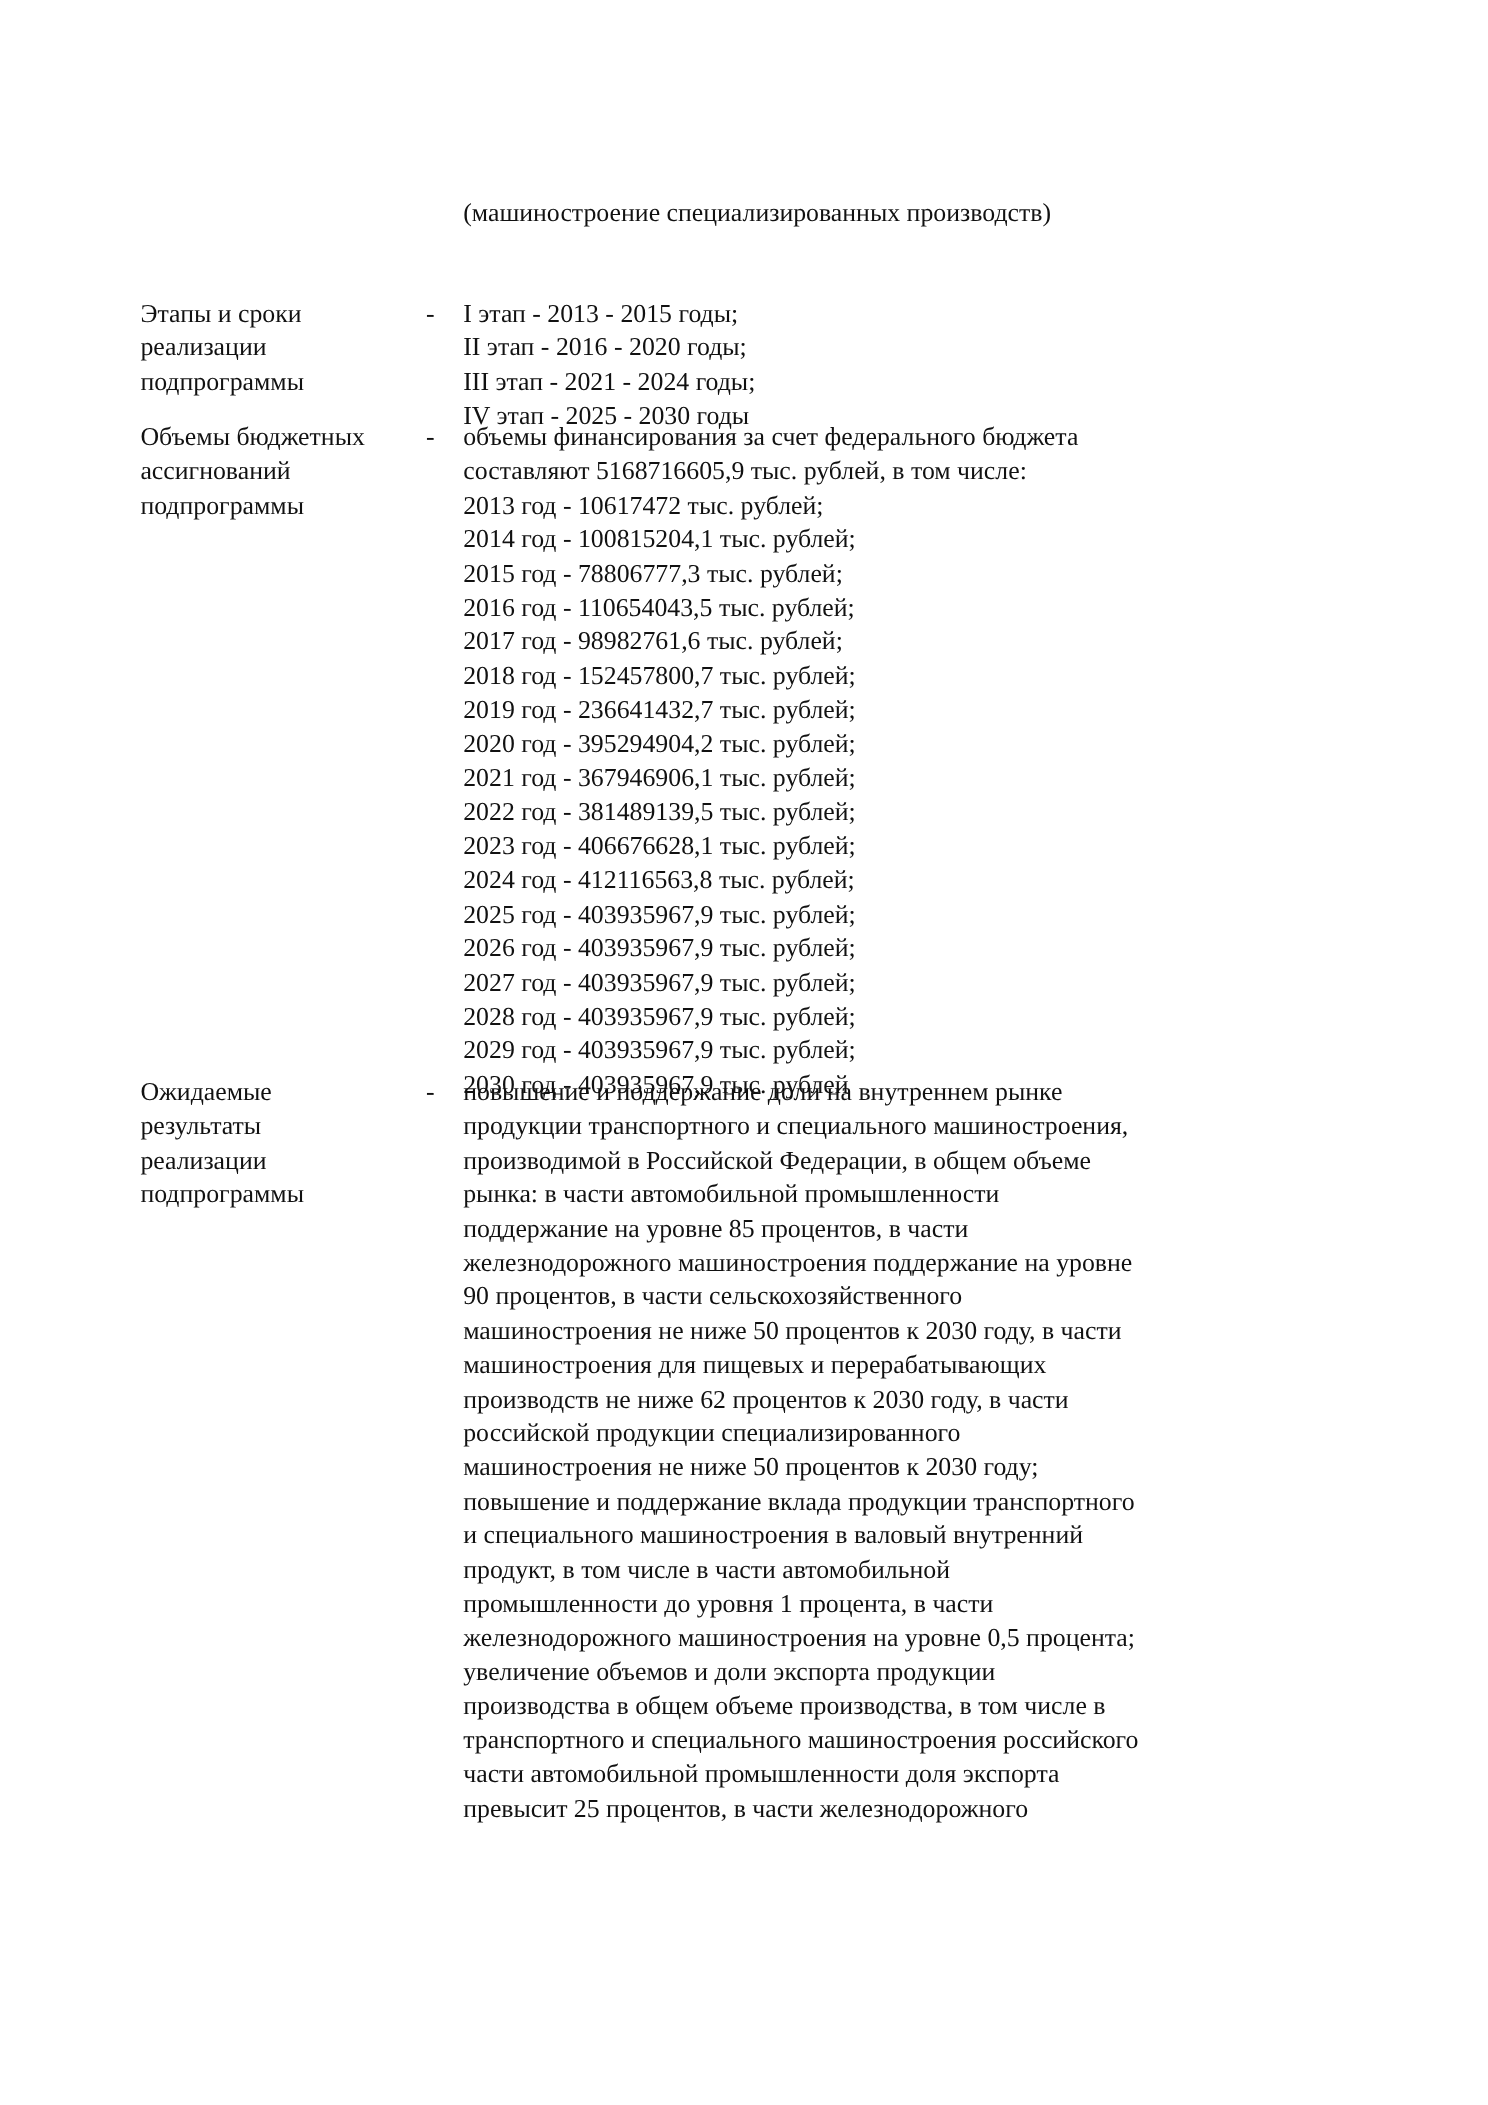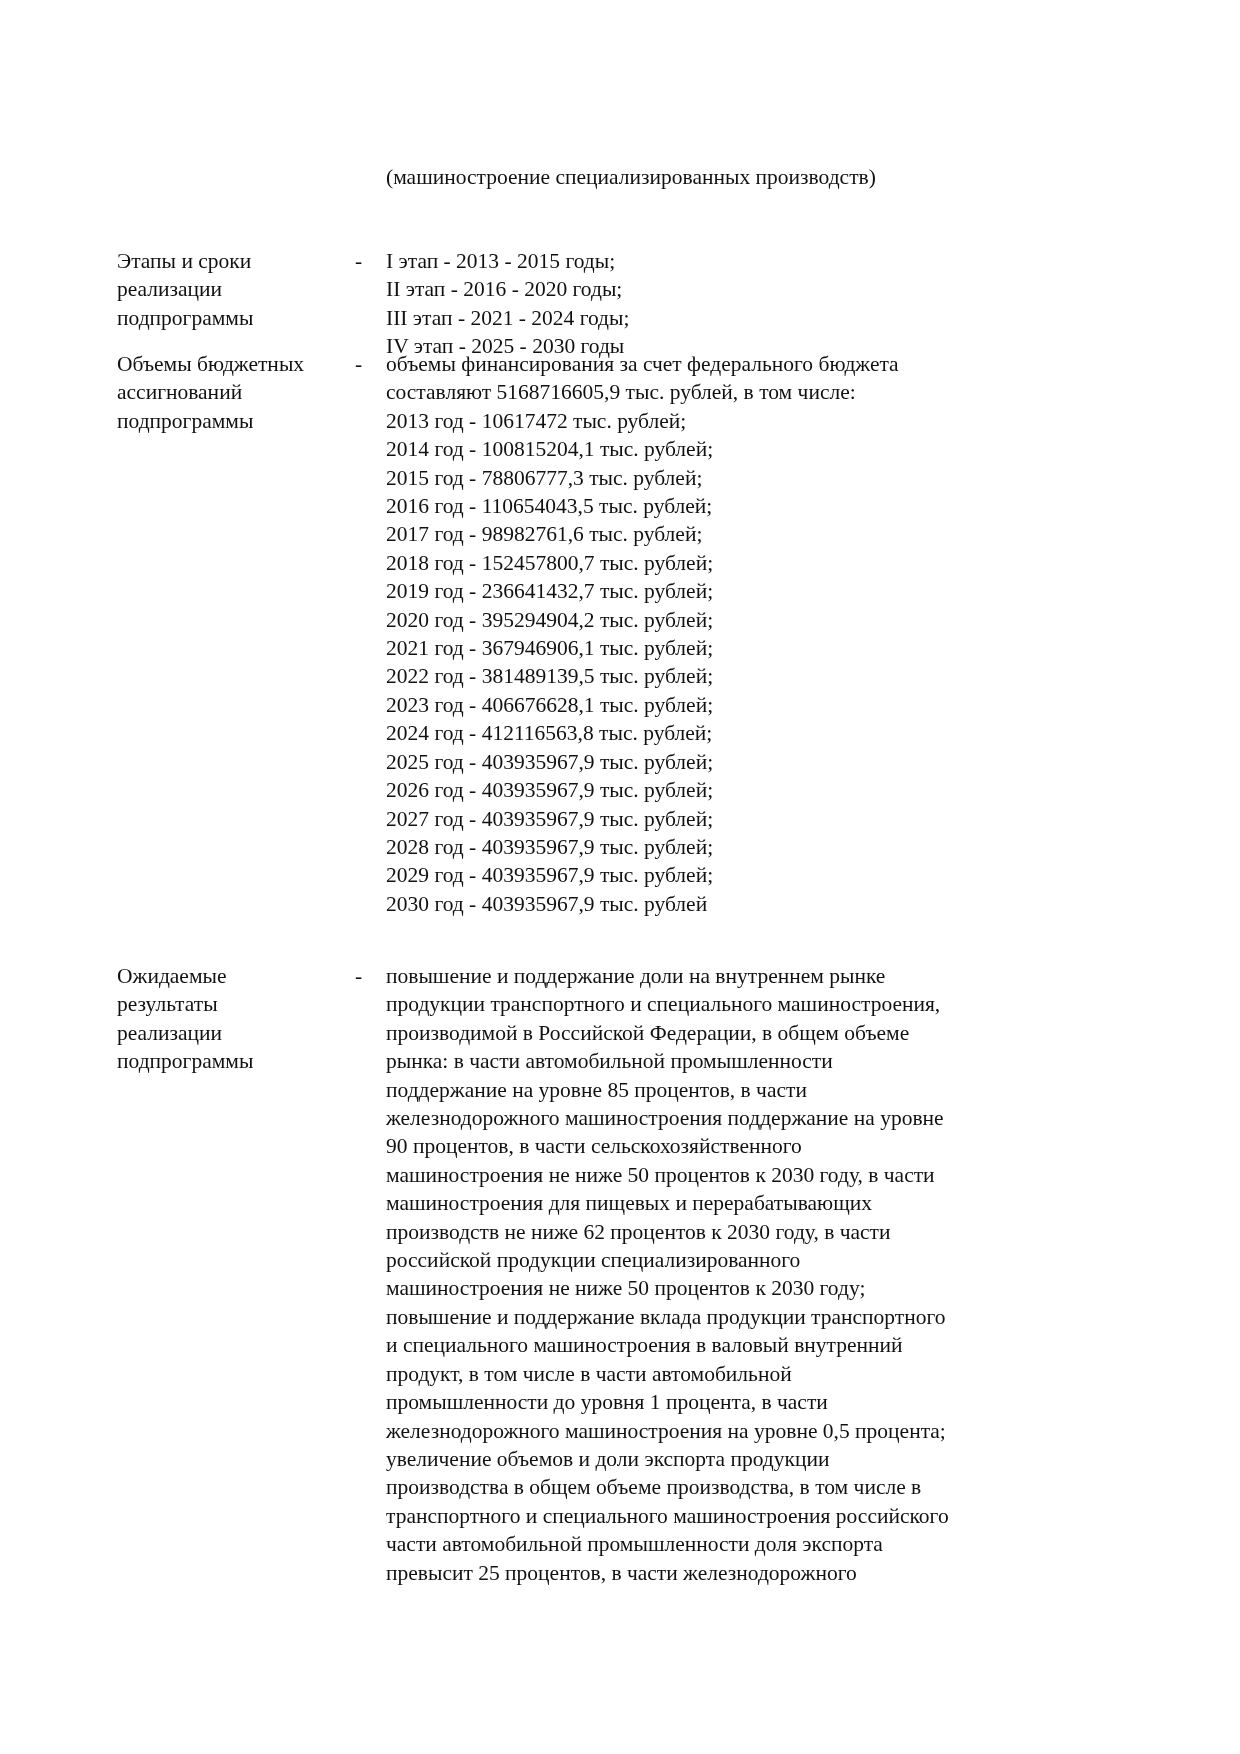--- a/index.html
+++ b/index.html
@@ -64,21 +64,21 @@
       <div>2024 год - 412116563,8 тыс. рублей;</div>
       <div>2025 год - 403935967,9 тыс. рублей;</div>
       <div>2026 год - 403935967,9 тыс. рублей;</div>
       <div>2027 год - 403935967,9 тыс. рублей;</div>
       <div>2028 год - 403935967,9 тыс. рублей;</div>
       <div>2029 год - 403935967,9 тыс. рублей;</div>
       <div>2030 год - 403935967,9 тыс. рублей</div>
     </div>
   </div>
 
-  <div class="row" style="top:962px;">
+  <div class="row" style="top:896px;">
     <div class="label">
       <div>Ожидаемые</div>
       <div>результаты</div>
       <div>реализации</div>
       <div>подпрограммы</div>
     </div>
     <div class="dash">-</div>
     <div class="content">
       <div>повышение и поддержание доли на внутреннем рынке</div>
       <div>продукции транспортного и специального машиностроения,</div>

